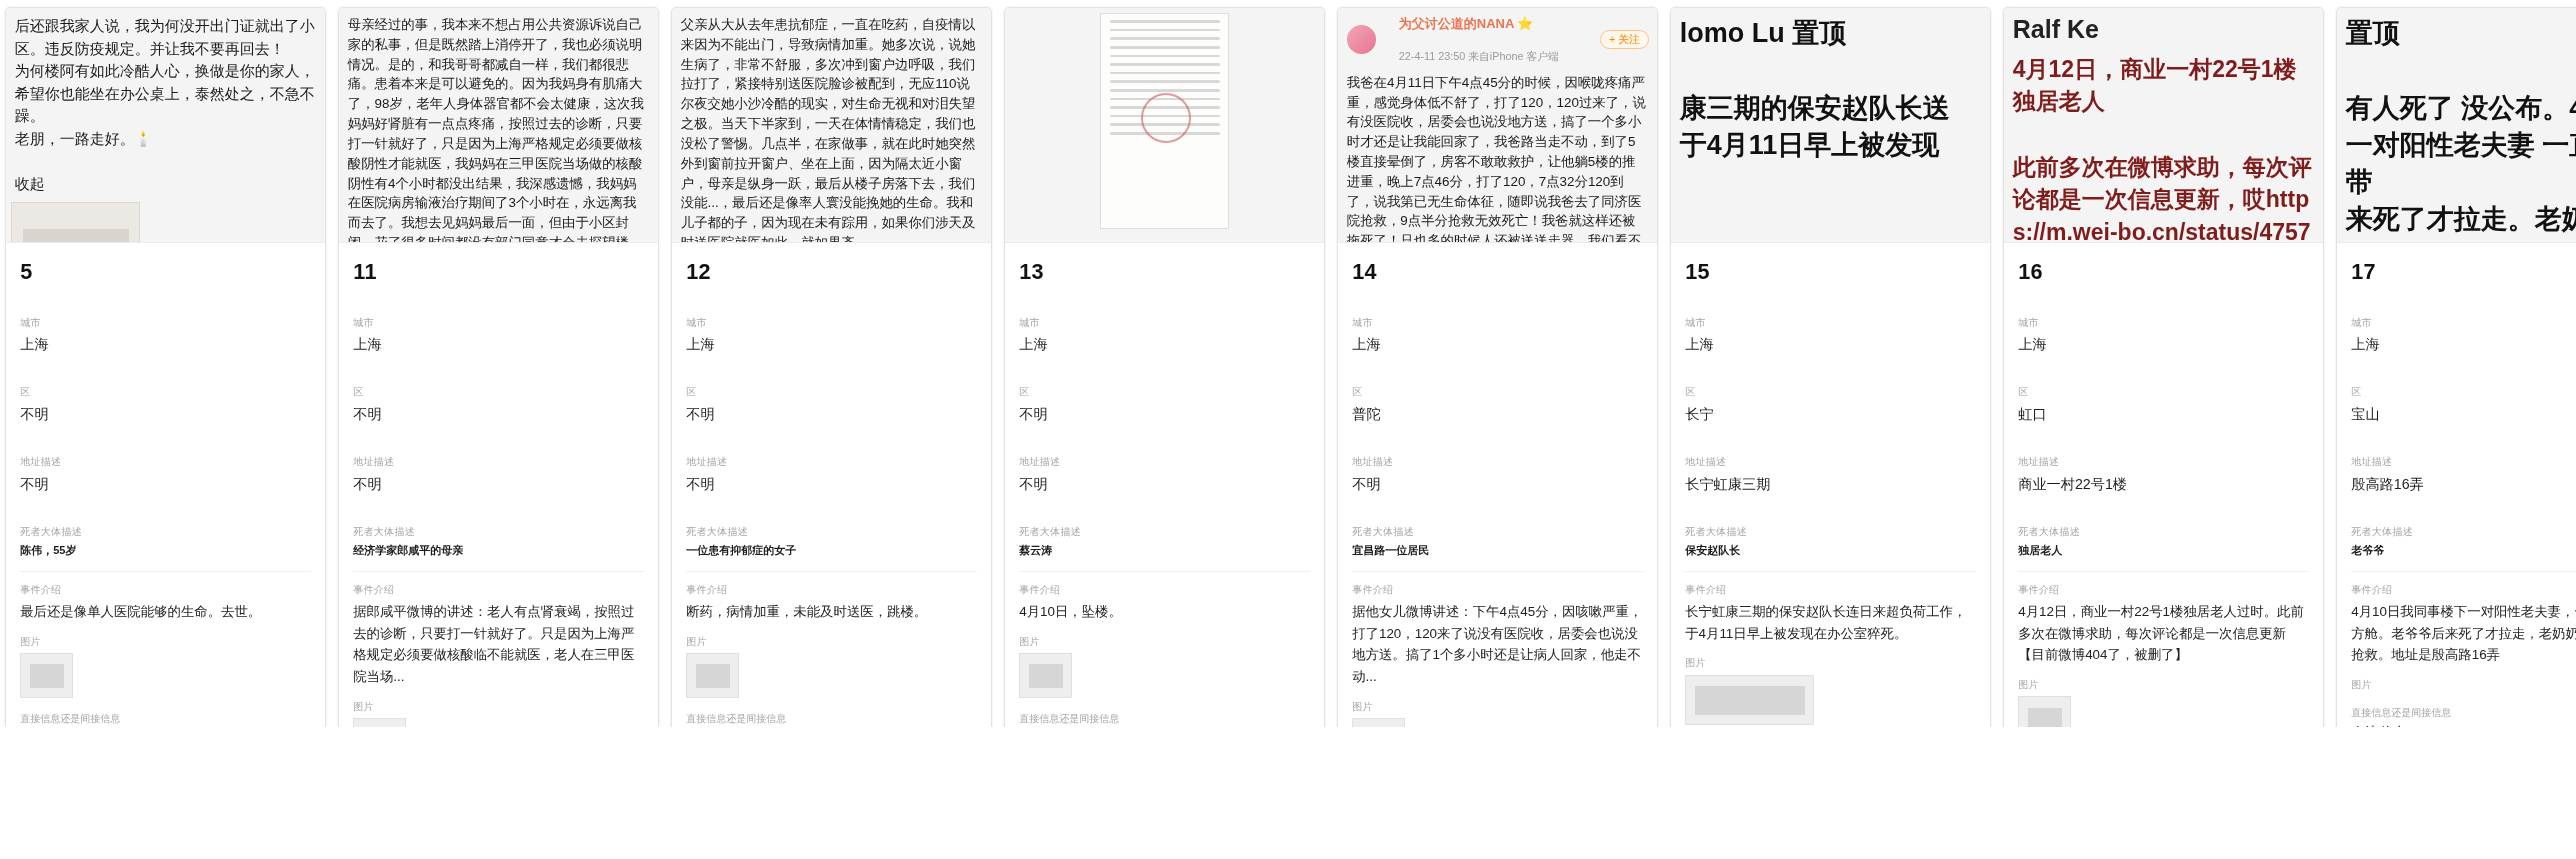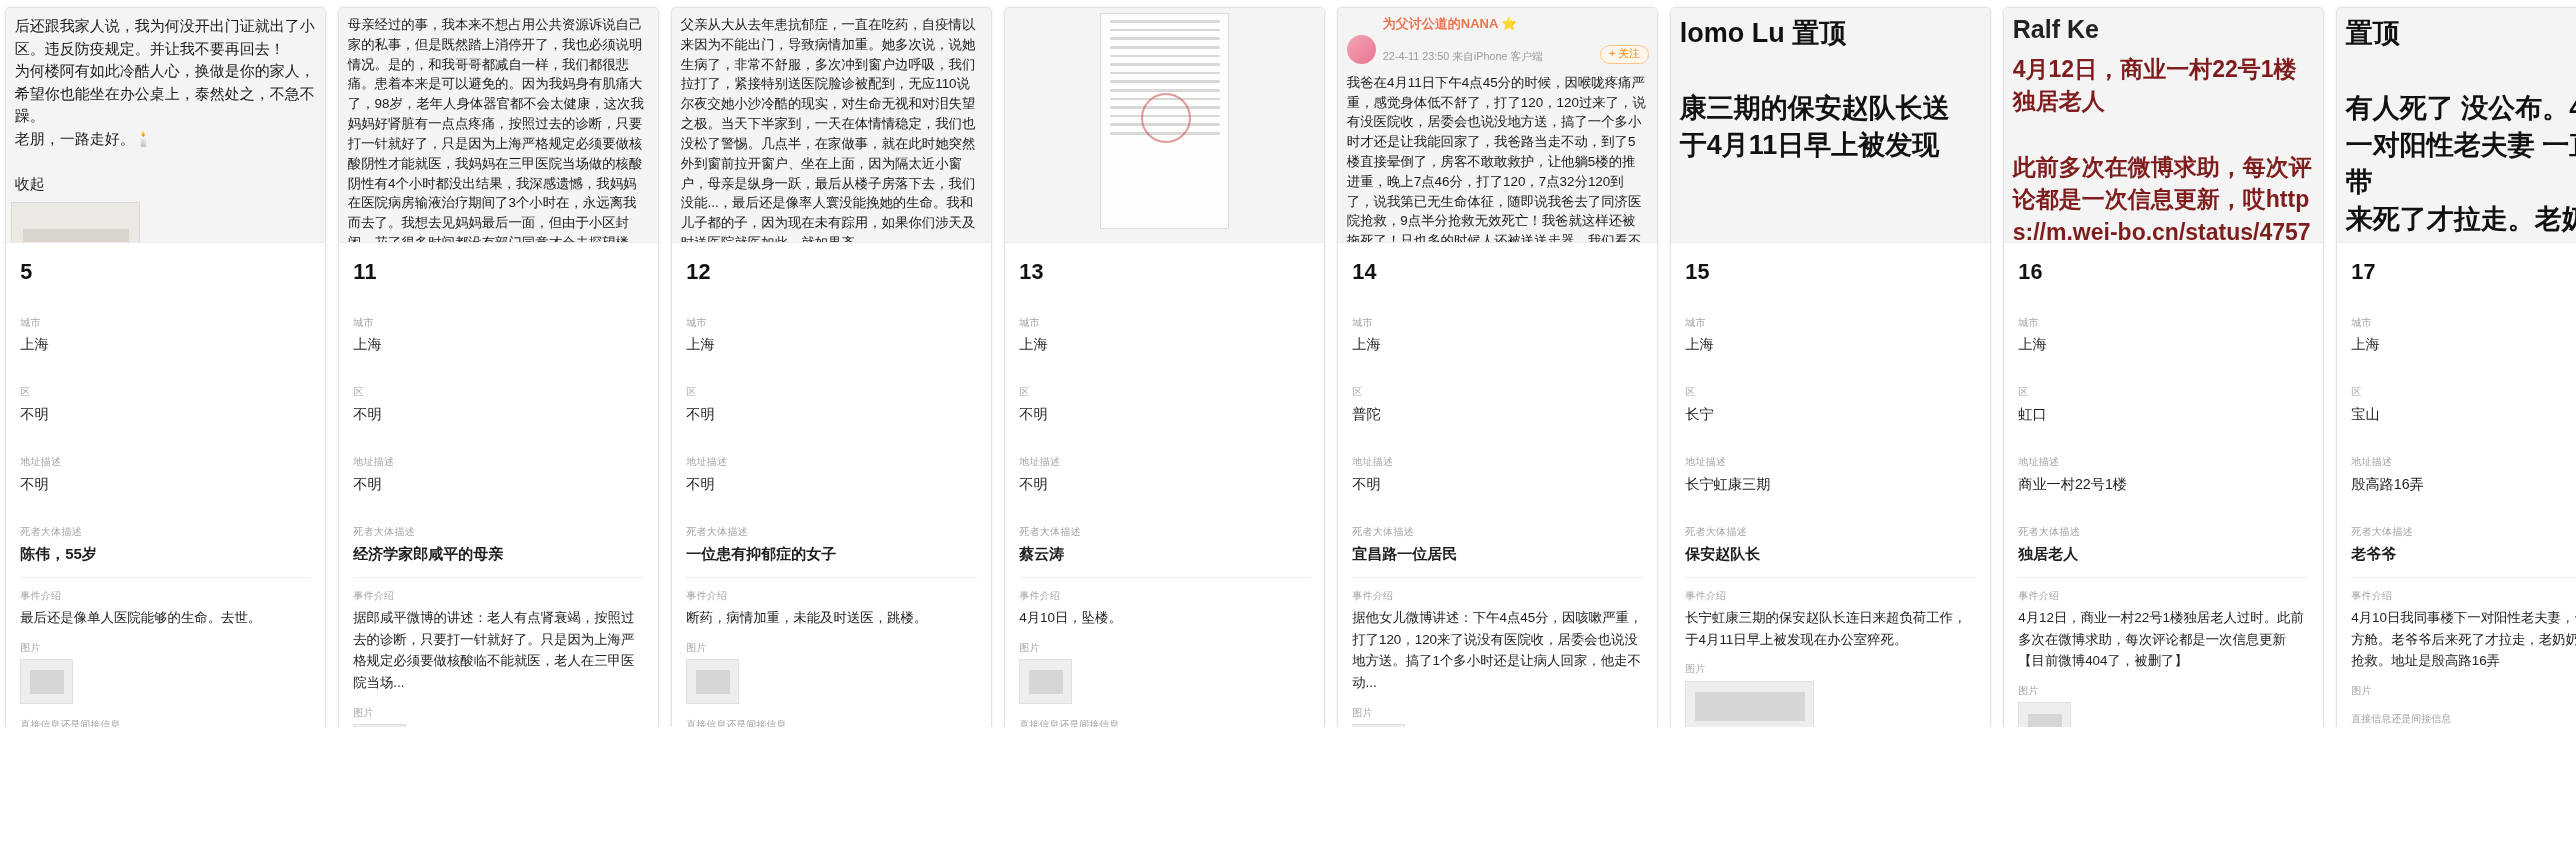--- a/index.html
+++ b/index.html
@@ -59,22 +59,22 @@
     font-weight: 600;
   }
   .media-text.bigger {
     font-size: 27px;
     line-height: 1.38;
     color: #111;
     font-weight: 700;
   }
   .wb-head {
     display: flex;
-    align-items: flex-end;
-    gap: 7px;
+    align-items: center;
+    gap: 23px;
     padding: 7px 8.6px 1.7px 8.6px;
   }
   .avatar {
     width: 29px; height: 29px;
     border-radius: 50%;
     background: linear-gradient(135deg,#f3a6b8,#e7748f);
     flex: 0 0 29px;
   }
   .wb-meta { flex: 1 1 auto; min-width: 0; }
   .wb-name {
@@ -153,21 +153,21 @@
     font-size: 10px;
     color: #a5a5a5;
     margin-bottom: 4.3px;
     letter-spacing: 0.3px;
   }
   .field-value {
     font-size: 14.2px;
     color: #1d1d1d;
     line-height: 1.45;
   }
-  .field-value.strong { font-weight: 600; font-size: 15px; }
+  .field-value.strong { font-weight: 600; font-size: 11px; }
   .sep {
     height: 0.9px;
     background: #efefef;
     margin: 12px 0 10.4px 0;
   }
   .desc {
     font-size: 13.4px;
     color: #222;
     line-height: 1.62;
     max-height: 110px;

